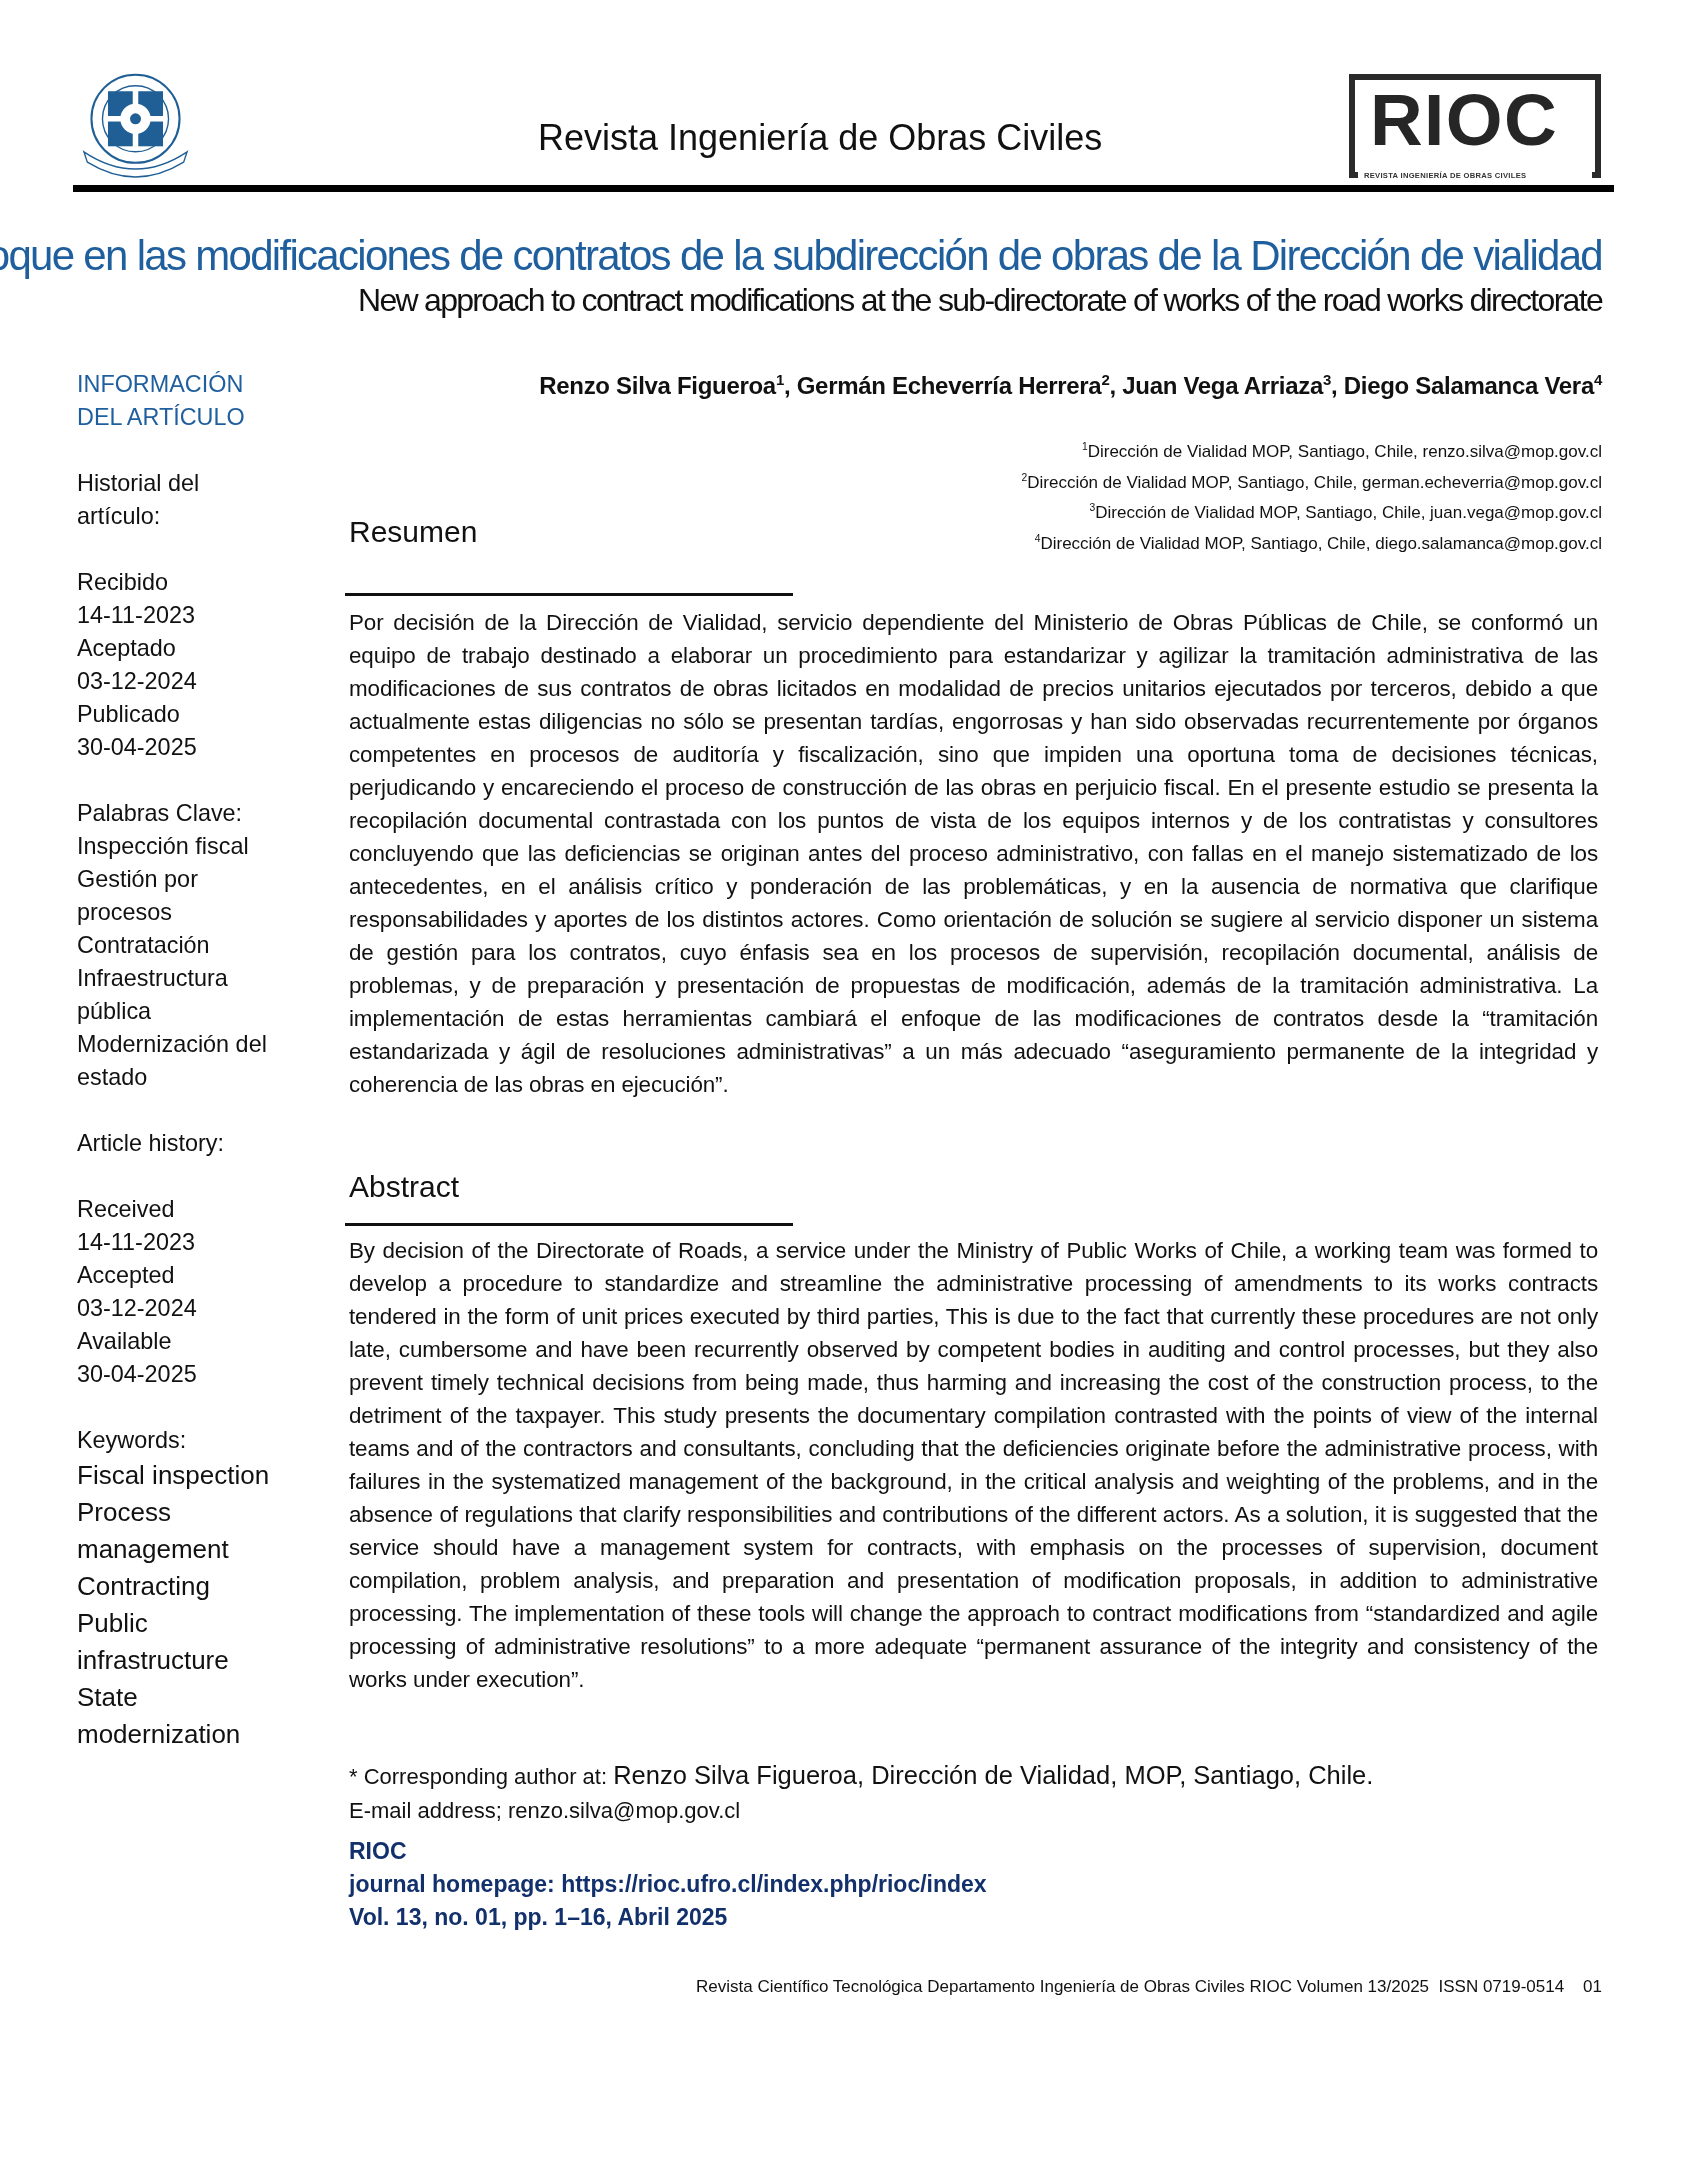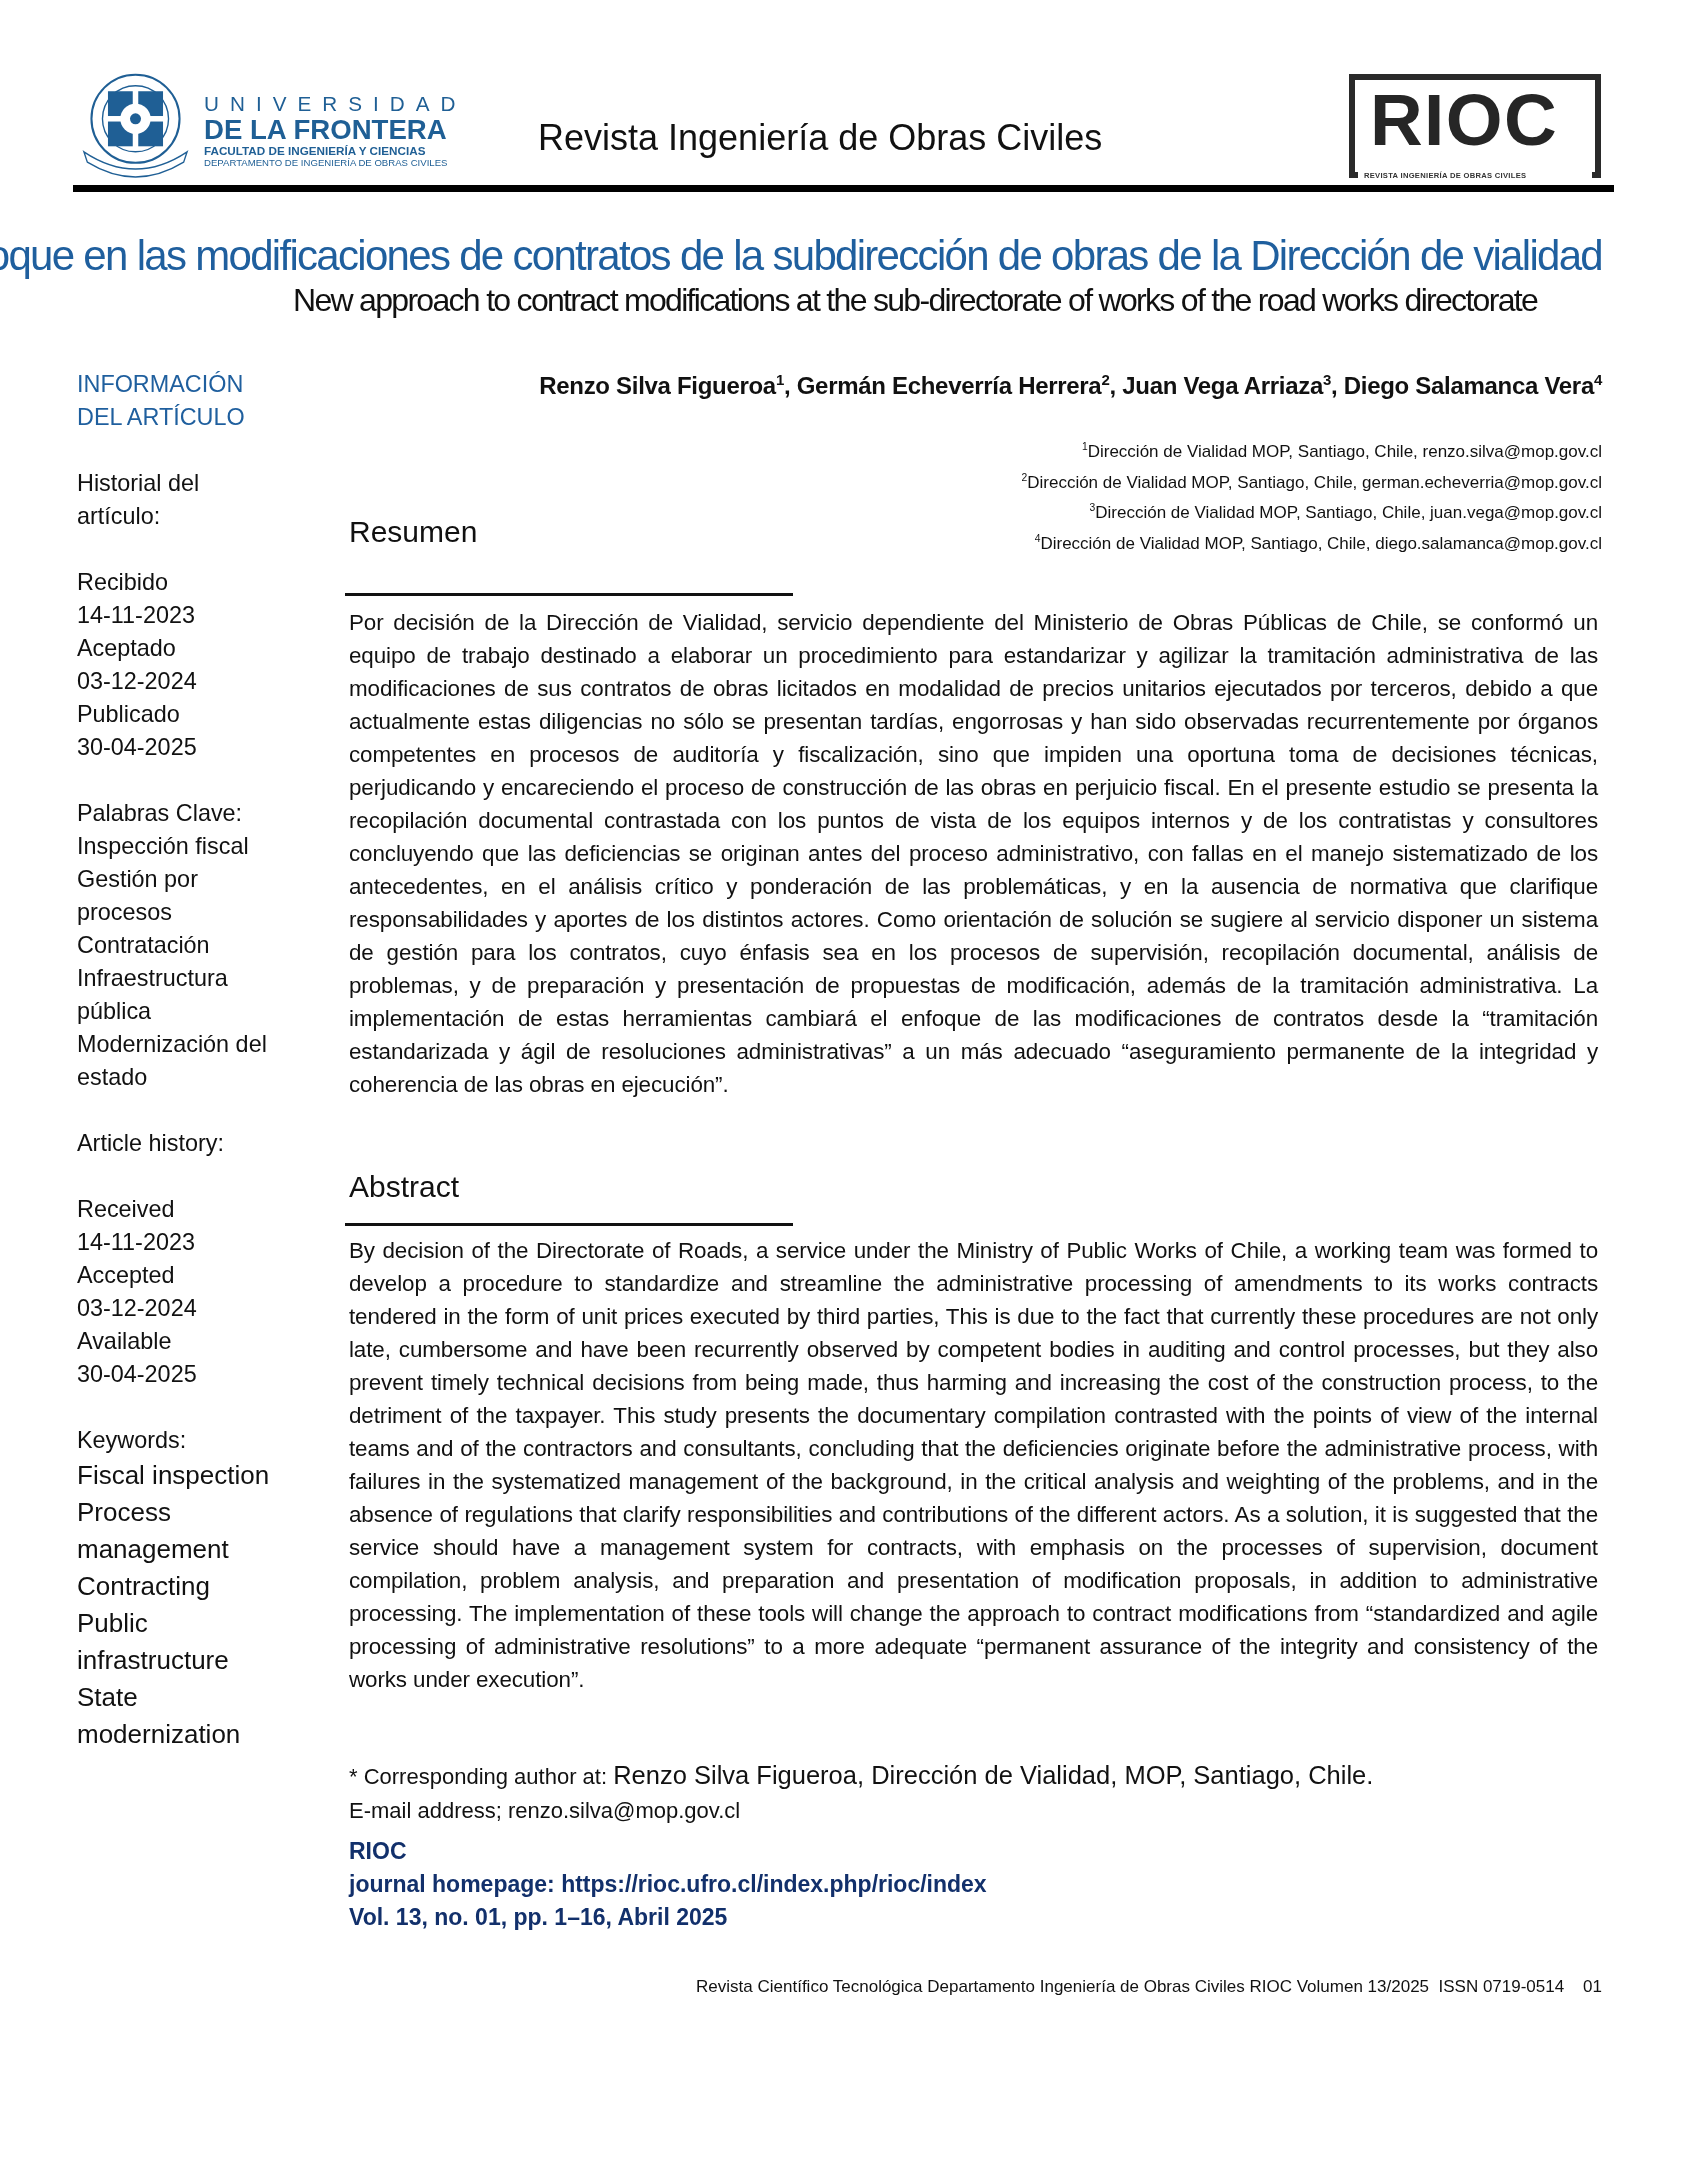--- a/index.html
+++ b/index.html
@@ -21,21 +21,21 @@
   .rioc-logo { left: 1349px; top: 74px; width: 252px; height: 98px; border: 6.2px solid #2a2a2a; border-bottom: none; box-sizing: border-box; }
   .rioc-big { position: absolute; left: 15px; top: 2.8px; font-size: 73px; font-weight: bold; color: #262626; letter-spacing: 1.4px; line-height: 1; }
   .rioc-small { position: absolute; left: 5.5px; bottom: -8.3px; font-size: 7.6px; font-weight: bold; color: #333; background: #fff; padding: 0 3.4px; white-space: nowrap; letter-spacing: 0.3px; }
   .rioc-foot-l { position: absolute; left: -6.2px; bottom: -6.2px; width: 9.6px; height: 6.2px; background: #2a2a2a; }
   .rioc-foot-r { position: absolute; right: -6.2px; bottom: -6.2px; width: 9.6px; height: 6.2px; background: #2a2a2a; }
 
   .header-rule { left: 73px; top: 185px; width: 1541px; height: 6.9px; background: #000; }
 
   
   .title-es { right: 85px; top: 232px; font-size: 42px; color: #1f5f9e; letter-spacing: -1.7px; white-space: nowrap; }
-  .title-en { right: 85px; top: 278px; width: 1309px; text-align: left; font-size: 32px; color: #111; letter-spacing: -1.7px; line-height: 44px; }
+  .title-en { right: 85px; top: 278px; width: 1309px; text-align: right; font-size: 32px; color: #111; letter-spacing: -1.7px; line-height: 44px; }
   .authors { right: 85px; top: 371px; font-size: 24px; font-weight: bold; color: #111; white-space: nowrap; letter-spacing: -0.3px; }
   .authors sup { font-size: 15px; }
 
   .affils { right: 85px; top: 434px; text-align: right; font-size: 17px; line-height: 26px; color: #111; }
   .affils sup { font-size: 10.3px; }
 
   
   .left-col { left: 77px; top: 368px; width: 234px; font-size: 23.4px; line-height: 33px; color: #111; }
   .left-col .info-head { color: #1f5f9e; }
   .left-col .gap { height: 33px; }
@@ -57,26 +57,20 @@
   <svg class="ufro-seal" viewBox="0 0 170 165">
     <circle cx="85" cy="72" r="64" fill="none" stroke="#1f5f95" stroke-width="3"></circle>
     <circle cx="85" cy="72" r="48" fill="none" stroke="#1f5f95" stroke-width="2"></circle>
     <rect x="45" y="32" width="80" height="80" fill="#1f5f95"></rect>
     <circle cx="85" cy="72" r="22" fill="#fff"></circle>
     <rect x="81" y="30" width="8" height="84" fill="#fff"></rect>
     <rect x="43" y="68" width="84" height="8" fill="#fff"></rect>
     <circle cx="85" cy="72" r="8" fill="#1f5f95"></circle>
     <path d="M10 120 Q85 170 160 120 L155 135 Q85 178 15 135 Z" fill="none" stroke="#1f5f95" stroke-width="2"></path>
   </svg>
-  <div class="ufro-text">
-    <div class="ufro-univ">UNIVERSIDAD</div>
-    <div class="ufro-front">DE LA FRONTERA</div>
-    <div class="ufro-fac">FACULTAD DE INGENIERÍA Y CIENCIAS</div>
-    <div class="ufro-dept">DEPARTAMENTO DE INGENIERÍA DE OBRAS CIVILES</div>
-  </div>
 </div>
 
 <div class="abs journal-name">Revista Ingeniería de Obras Civiles</div>
 
 <div class="abs rioc-logo">
   <div class="rioc-big">RIOC</div>
   <div class="rioc-small">REVISTA INGENIERÍA DE OBRAS CIVILES</div>
   <div class="rioc-foot-l"></div>
   <div class="rioc-foot-r"></div>
 </div>

